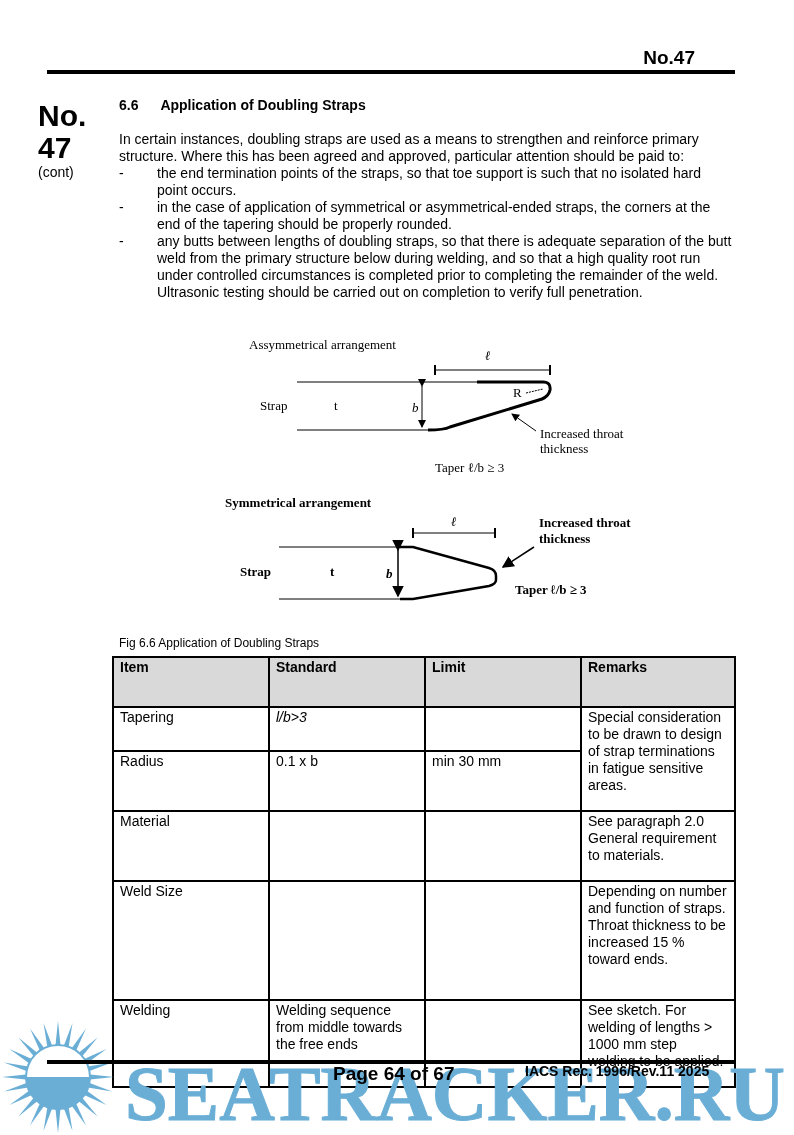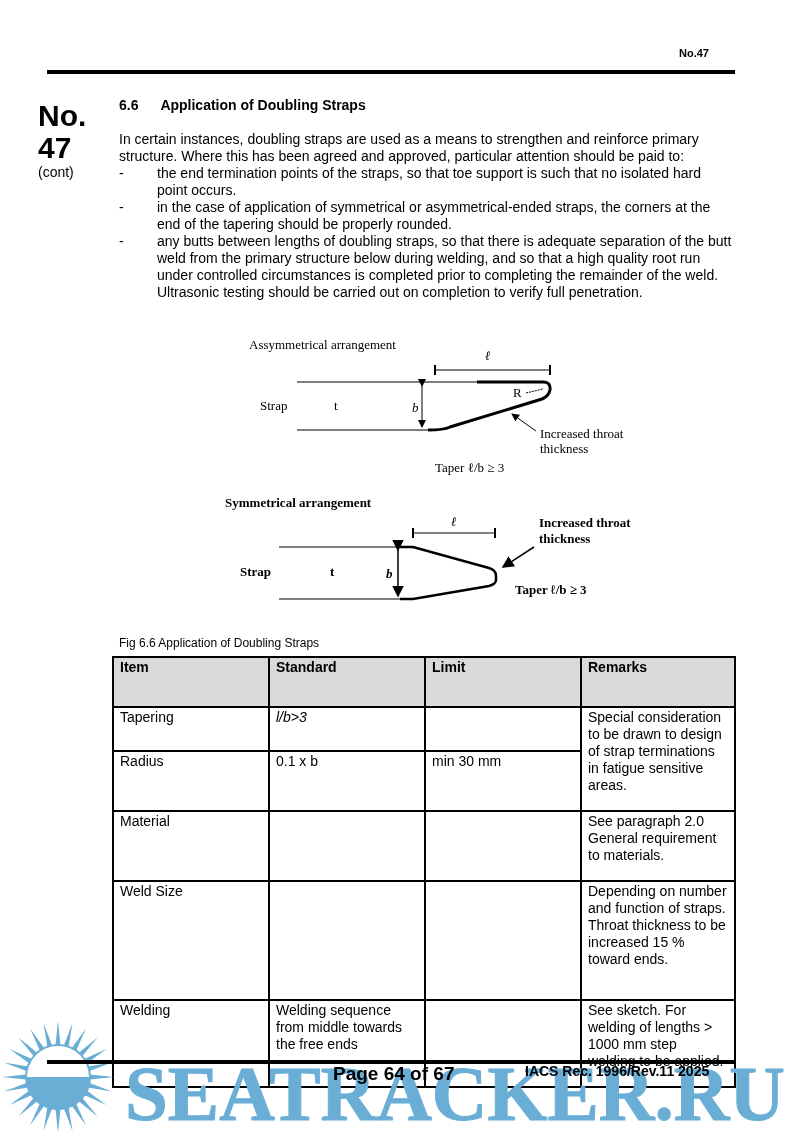--- a/index.html
+++ b/index.html
@@ -1,18 +1,18 @@
 <!DOCTYPE html>
 <html><head>
 <meta charset="utf-8">
 <style>
   html, body { margin: 0; padding: 0; background: #ffffff; }
   body { width: 794px; height: 1135px; position: relative; overflow: hidden;
          font-family: "Liberation Sans", sans-serif; color: #000; }
-  .hdr-num { position: absolute; top: 47px; right: 85px; font-size: 11px; font-weight: bold; }
+  .hdr-num { position: absolute; top: 47px; right: 99px; font-size: 19px; font-weight: bold; }
   .hdr-rule { position: absolute; top: 70px; left: 47px; width: 688px; height: 4px; background: #000; }
   .side-no { position: absolute; top: 100px; left: 38px; font-size: 30px; font-weight: bold; line-height: 32px; }
   .side-cont { position: absolute; top: 164px; left: 38px; font-size: 14px; }
   .sec-title { position: absolute; top: 97px; left: 119px; font-size: 14px; font-weight: bold; }
   .sec-title .num { display: inline-block; width: 38px; }
   .intro { position: absolute; top: 131px; left: 119px; width: 615px; font-size: 14px; line-height: 17px; }
   .bullets { position: absolute; top: 165px; left: 119px; width: 615px; font-size: 14px; line-height: 17px; margin: 0; padding: 0; list-style: none; }
   .bullets li { position: relative; padding-left: 38px; }
   .bullets li .dash { position: absolute; left: 0; top: 0; }
   .fig { position: absolute; }

